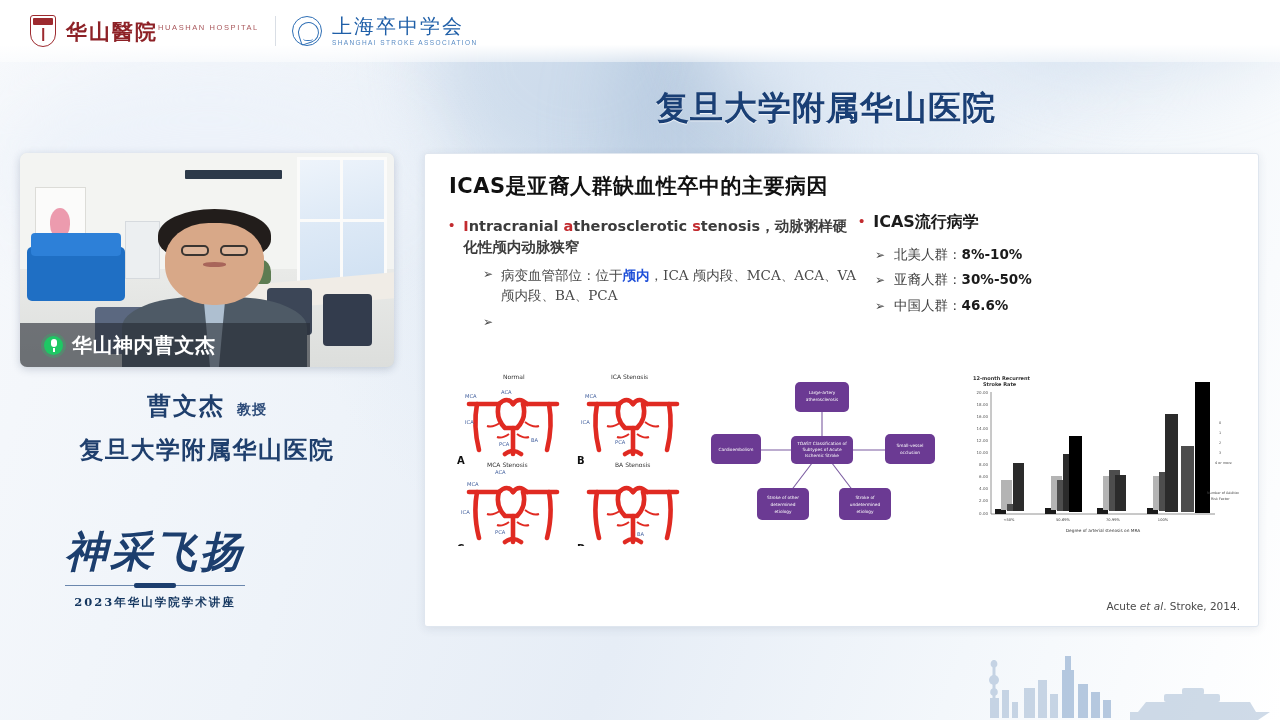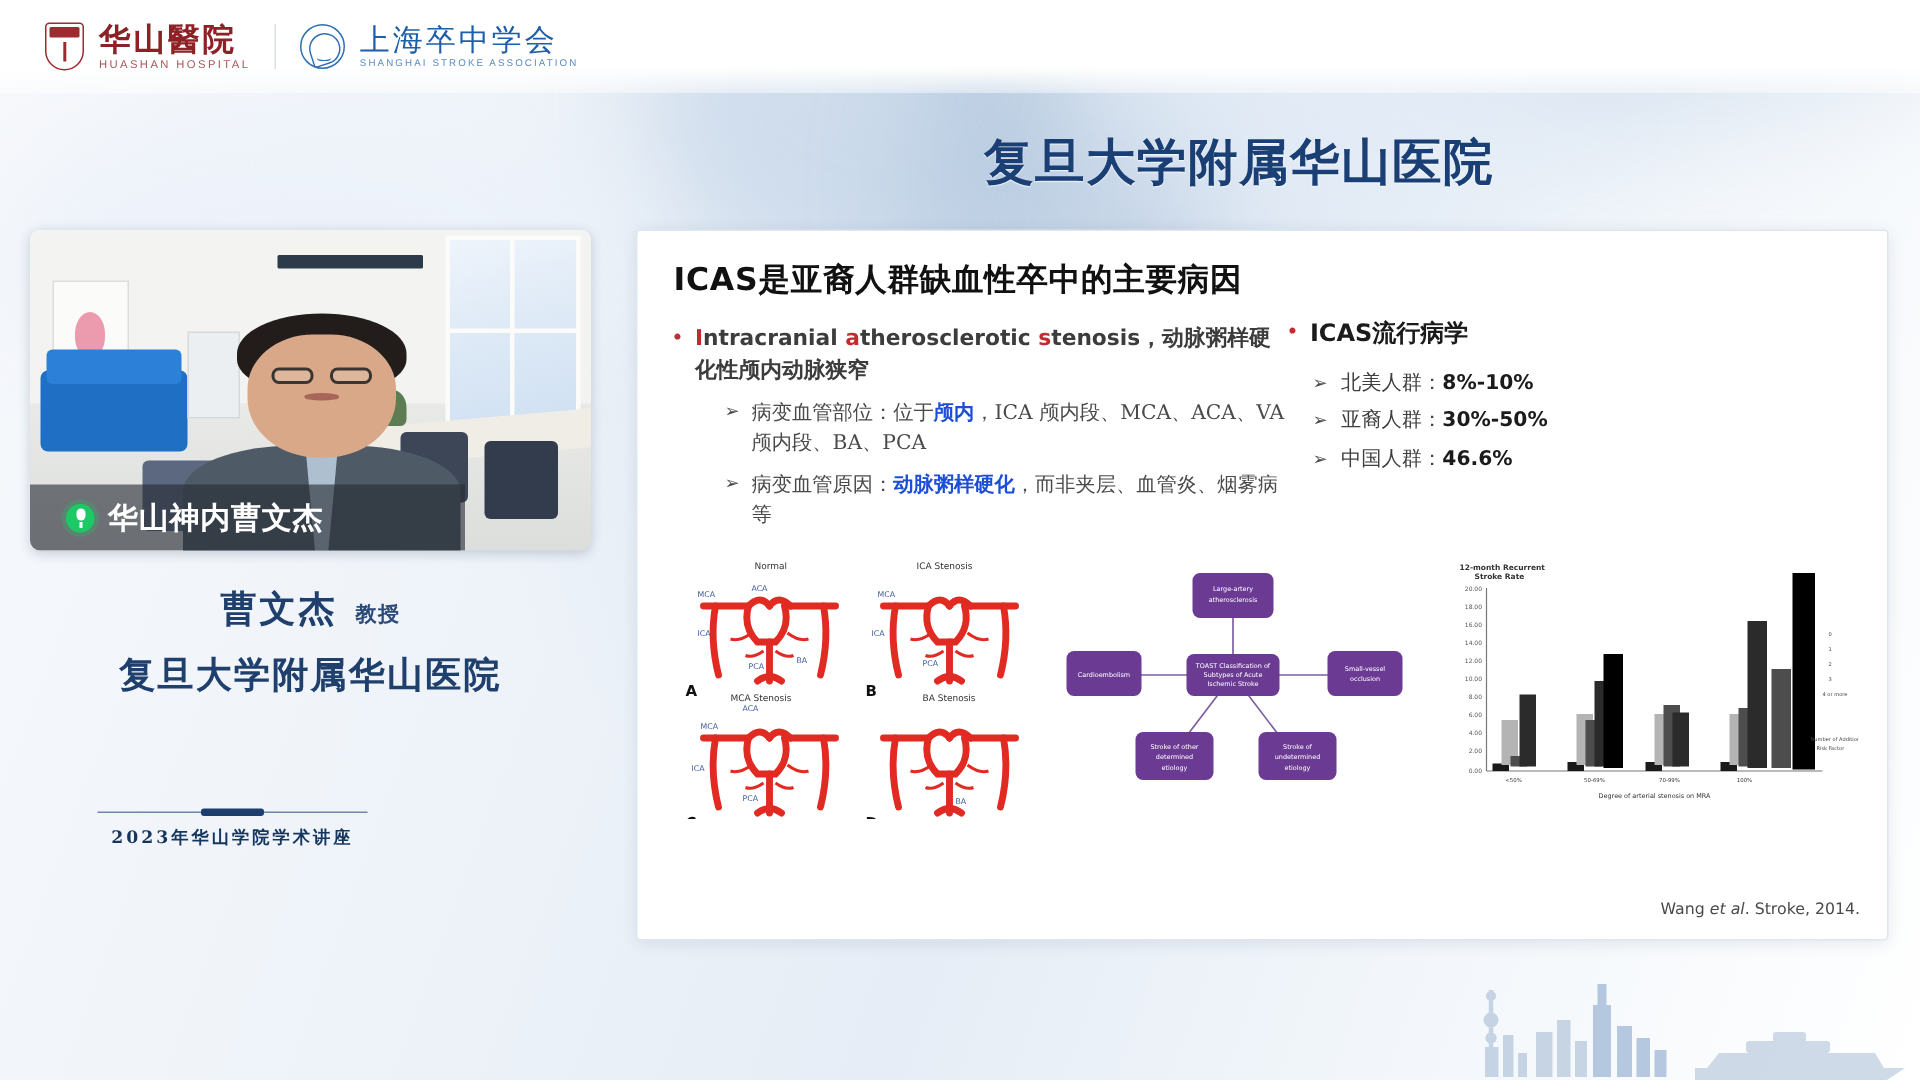--- a/index.html
+++ b/index.html
@@ -40,21 +40,21 @@
     box-sizing:border-box;
   }
   .crest:before{
     content:"";position:absolute;left:2px;right:2px;top:2px;height:7px;
     background:#9d2a2f;border-radius:1px;
   }
   .crest:after{
     content:"";position:absolute;left:50%;top:12px;width:1.6px;height:13px;
     background:#9d2a2f;transform:translateX(-50%);
   }
-  .hz-txt{display:flex;flex-direction:column;line-height:1;}
+  .hz-txt{display:flex;flex-direction:row;line-height:1;}
   .hz-cn{font-family:"DejaVu Serif","Liberation Serif",serif;font-weight:bold;font-size:21px;color:#8d2126;letter-spacing:2px;}
   .hz-en{font-size:7.5px;color:#a8565a;letter-spacing:1.6px;margin-top:3px;}
   .ssa-mark{
     width:30px;height:30px;border-radius:50%;border:1.5px solid #2f6fb5;
     position:relative;flex:none;box-sizing:border-box;
   }
   .ssa-mark:before{
     content:"";position:absolute;left:5px;top:5px;width:19px;height:19px;
     border:1.5px solid #2f6fb5;border-radius:50% 50% 50% 10%;
     transform:rotate(-18deg);
@@ -250,20 +250,21 @@
     <span>华山神内曹文杰</span>
   </div>
 </div>
 
 <div class="sp-line1">
   <span class="sp-name">曹文杰</span><span class="sp-rank">教授</span>
 </div>
 <div class="sp-org">复旦大学附属华山医院</div>
 
 <div class="brand">
+  <div class="brand-cal">神采飞扬</div>
   <div class="brand-rule"></div>
   <div class="brand-sub">2023年华山学院学术讲座</div>
 </div>
 
 <svg class="skyline" viewBox="0 0 330 80">
   <g fill="#9fb6d2">
     <rect x="40" y="58" width="9" height="20"></rect>
       <rect x="52" y="50" width="7" height="28"></rect>
     <rect x="62" y="62" width="6" height="16"></rect>
     <circle cx="44" cy="40" r="5"></circle>
@@ -301,21 +302,20 @@
       </span>
     </div>
 
     <div class="sub">
       <span class="arw">➢</span>
       <span class="sub-txt"><span>病变血管部位：</span><span>位于</span><b>颅内</b><span>，ICA 颅内段、MCA、ACA、VA颅内段、BA、PCA</span></span>
     </div>
 
     <div class="sub">
       <span class="arw">➢</span>
-      <span class="sub-txt"><span>病变血管原因：</span><b>动脉粥样硬化</b><span>，而非夹层、血管炎、烟雾病等</span></span>
     </div>
   </div>
 
   <div class="bul-col-r">
     <div class="b-row">
       <span class="b-dot">•</span>
       <span class="epi-head">ICAS流行病学</span>
     </div>
     <div class="epi-row">
       <span class="arw">➢</span>
@@ -541,14 +541,14 @@
             <text x="262" y="76">2</text>
           <text x="262" y="86">3</text>
             <text x="258" y="96">4 or more</text>
           <text x="250" y="126">Number of Additional</text>
             <text x="254" y="132">Risk Factor</text>
         </g>
       </g>
     </svg>
   </div>
 
-  <div class="src"><span>Wang</span> <i>et al</i><span>. Stroke, 2014.</span></div>
+  <div class="src"><span>Acute</span> <i>et al</i><span>. Stroke, 2014.</span></div>
 </div>
 
 </body></html>

